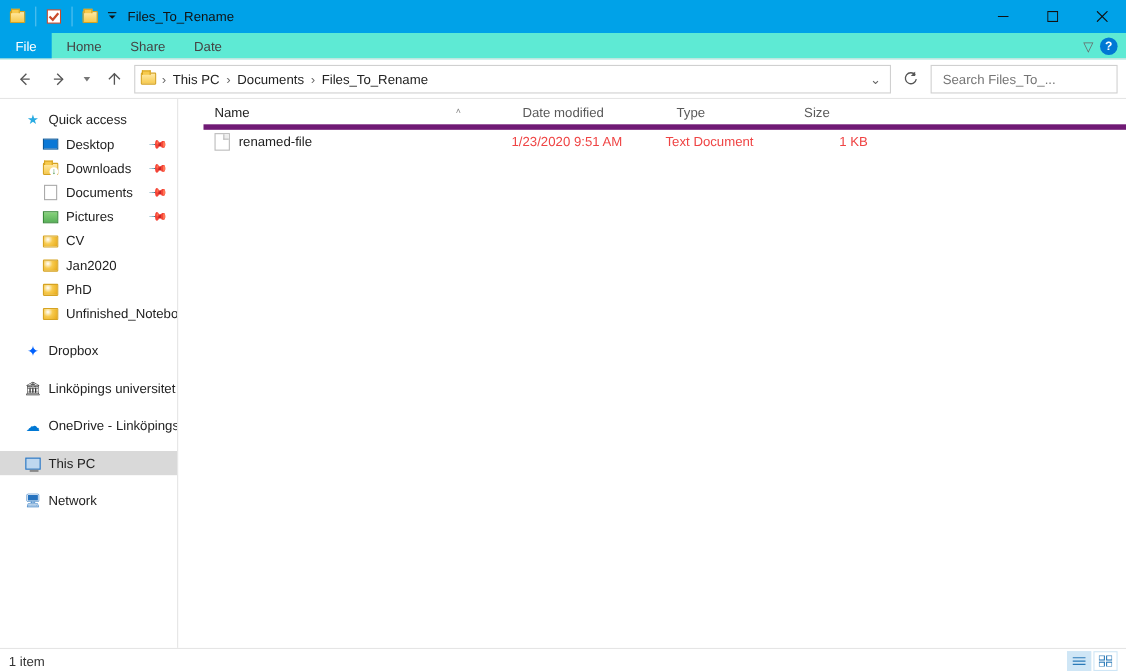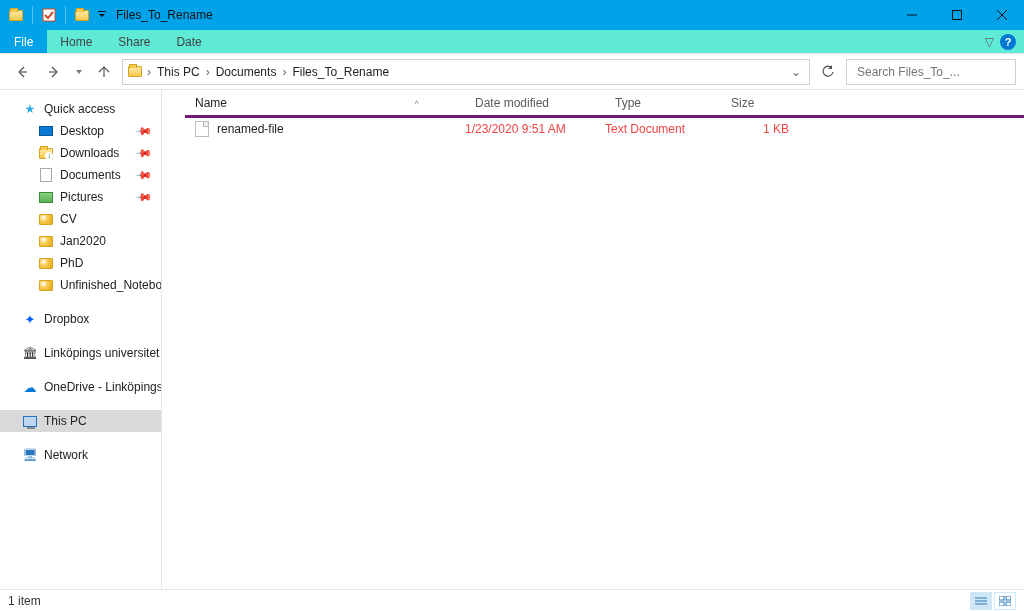--- a/index.html
+++ b/index.html
@@ -55,21 +55,21 @@
   .ico-pic { background: linear-gradient(#87d37c,#5ab15a); border: 1px solid #3a8a3a; width: 14px; height: 11px; }
   .ico-jup { background: radial-gradient(circle at 30% 30%, #fff, #f7ca4d 40%, #e6a817); border: 1px solid #d6a321; width: 14px; height: 11px; border-radius:1px; }
   .ico-dropbox::before { content: "✦"; color: #0061fe; font-size: 13px; }
   .ico-building::before { content: "🏛"; font-size: 12px; }
   .ico-cloud::before { content: "☁"; color: #0078d4; font-size: 13px; }
   .ico-pc { width: 14px; height: 11px; border: 1.5px solid #2673bf; background: #bed7ef; position: relative; }
   .ico-pc::after { content: ""; position: absolute; bottom: -3px; left: 3px; width: 8px; height: 2px; background: #888; }
   .ico-net::before { content: "🖥"; font-size: 12px; color: #2673bf; }
 
   .content { flex: 1; display: flex; flex-direction: column; }
-  .cols { height: 28px; border-bottom: 3px solid #701a75; display: flex; align-items: center; color: #555; }
+  .cols { height: 28px; border-bottom: 5px solid #701a75; display: flex; align-items: center; color: #555; }
   .col { padding: 0 6px 0 10px; font-size: 12px; color: #5a5a5a; display:flex; align-items:center; gap:6px; }
   .sort-up { font-size: 8px; color: #888; }
   .c-name { width: 280px; }
   .c-date { width: 140px; }
   .c-type { width: 116px; }
   .c-size { width: 68px; text-align: right; }
   .rows { flex: 1; }
   .row { height: 22px; display: flex; align-items: center; }
   .row .cell { font-size: 12px; color: #222; }
   .row .cell.muted { color: #ef4444; }

